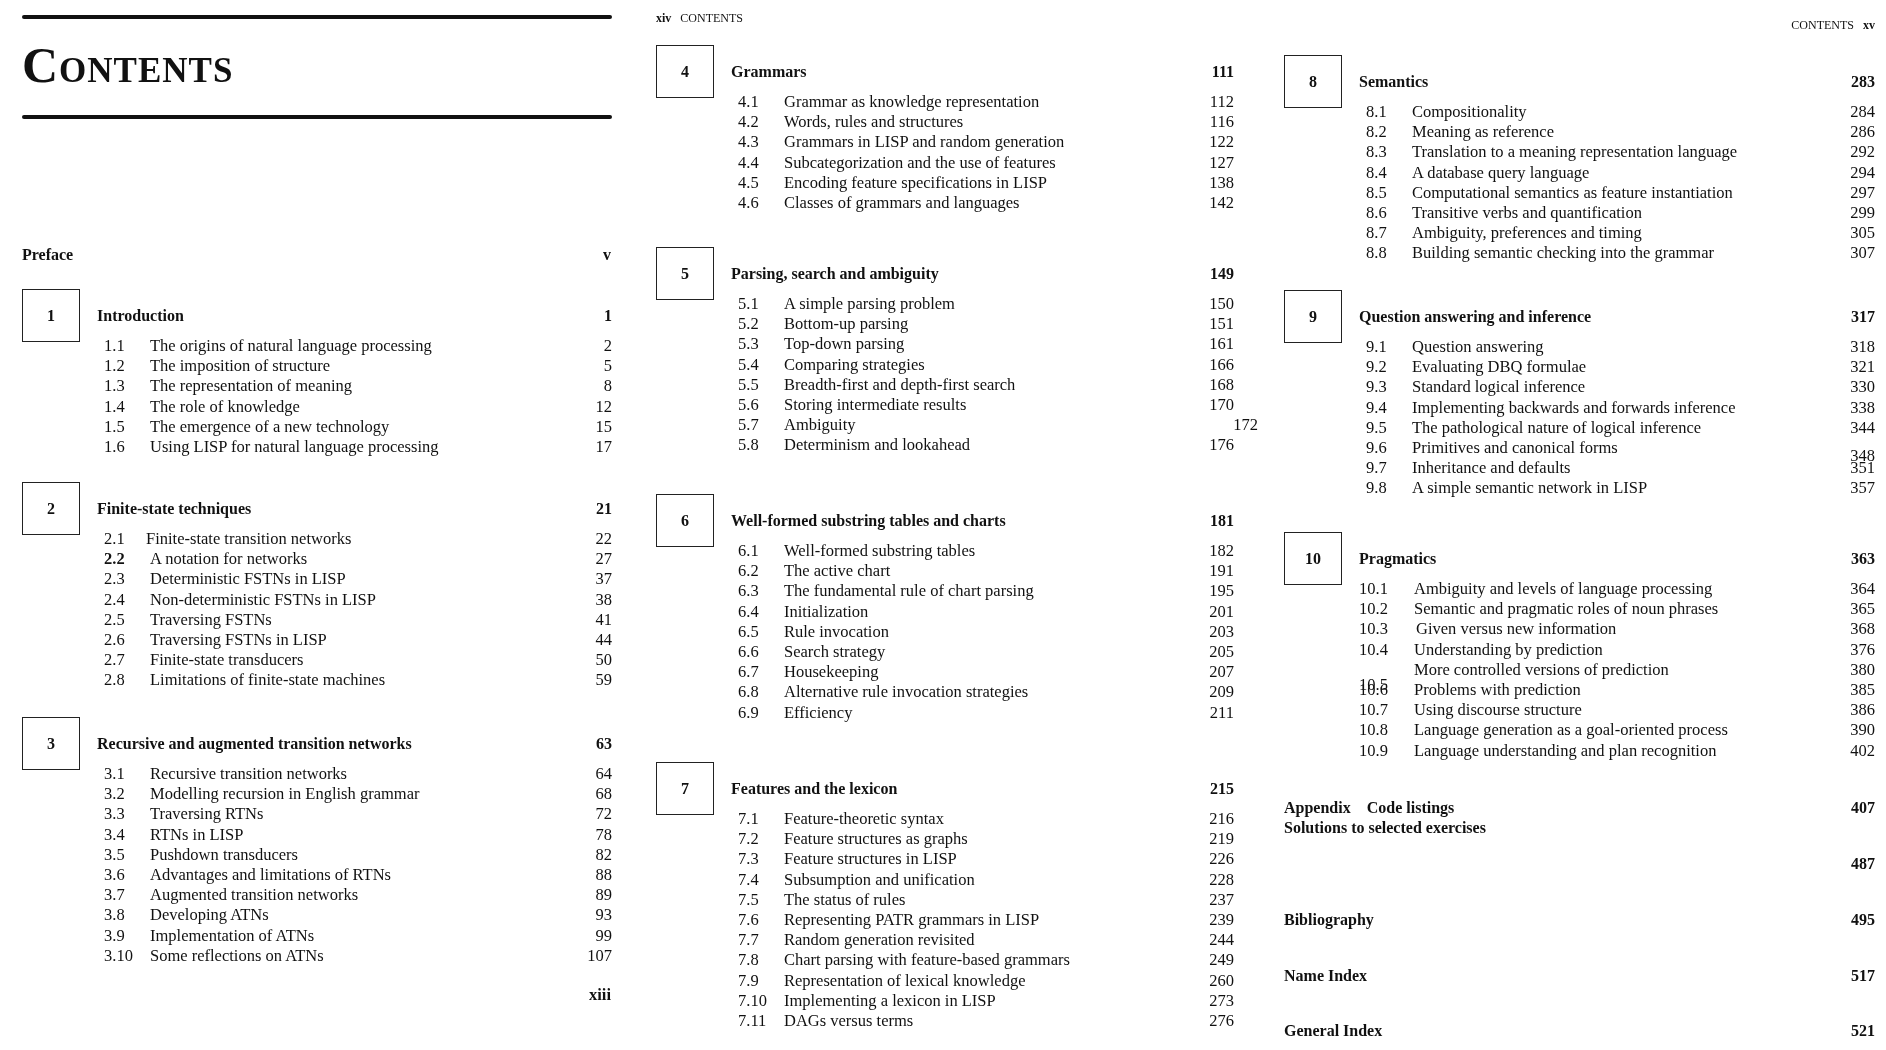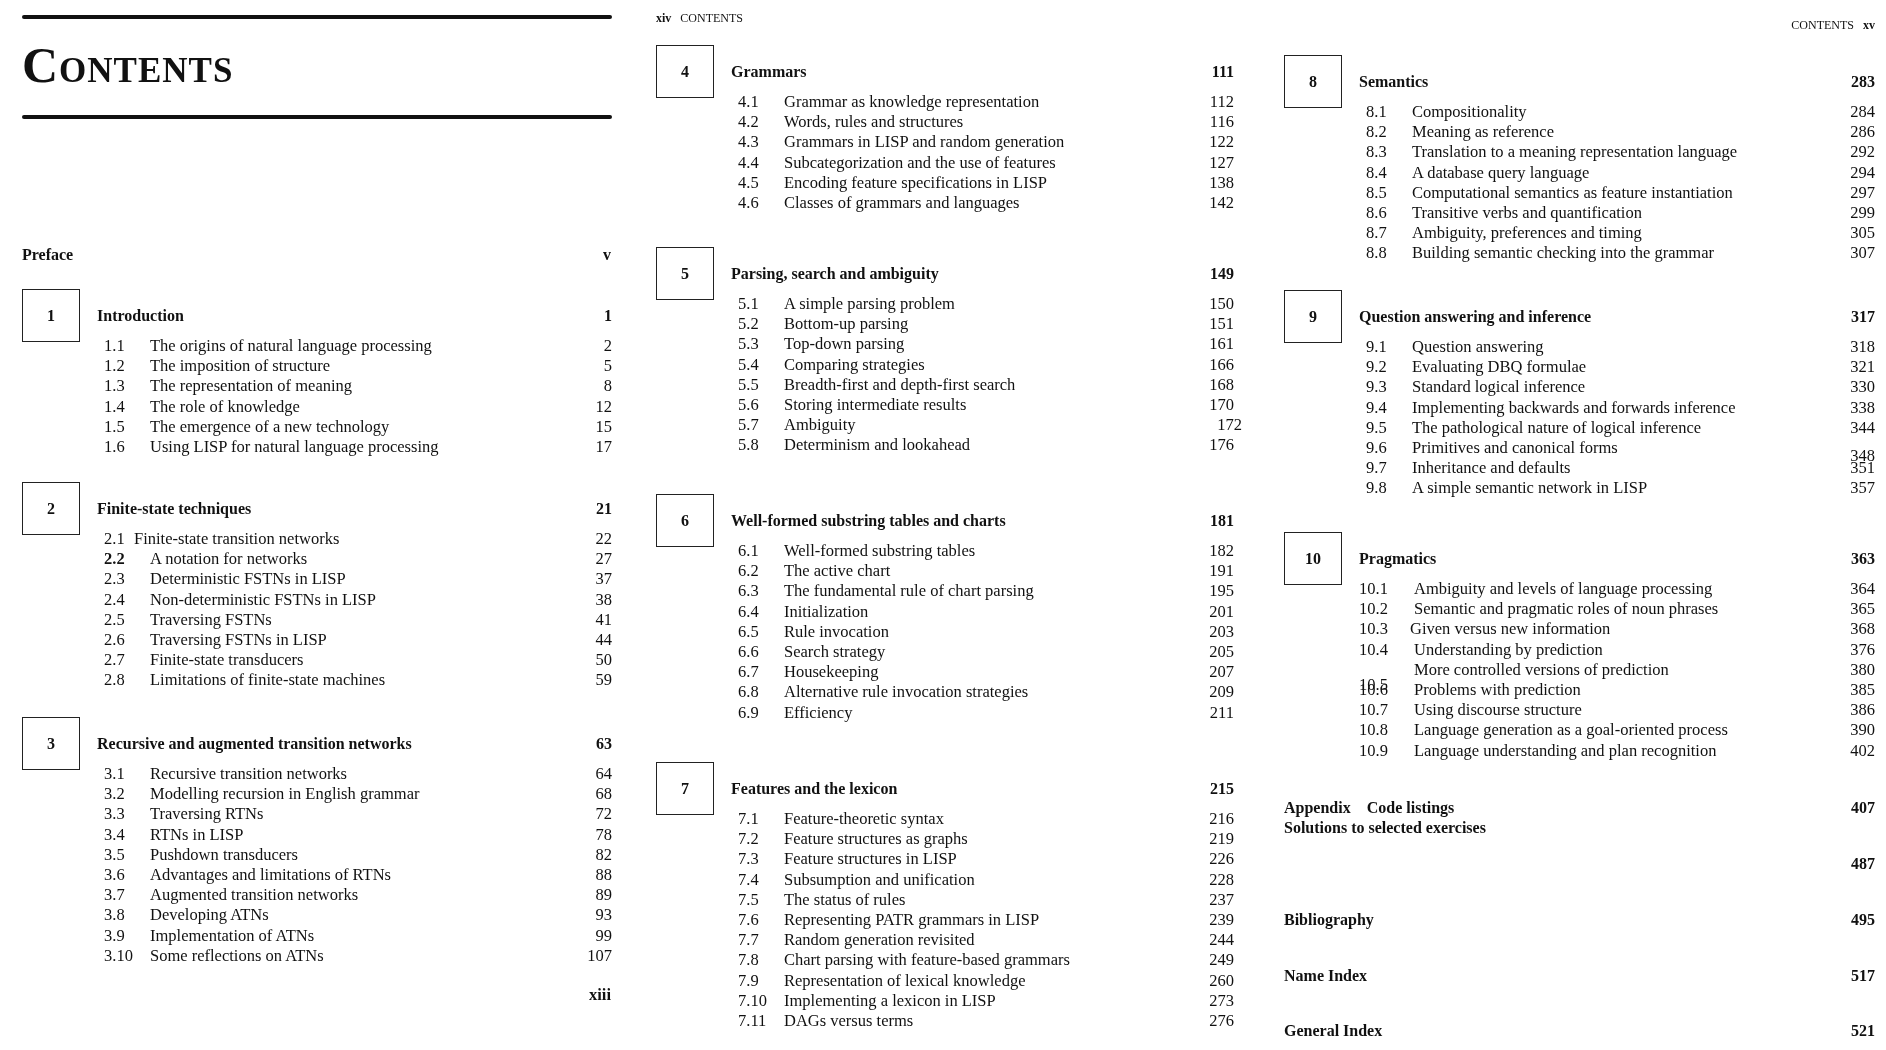--- a/index.html
+++ b/index.html
@@ -83,21 +83,21 @@
       </div>
     </div>
   <div class="chapter" style="left:22px; top:482px; width:590px;">
       <div class="chbox">
         <span>2</span>
       </div>
       <div class="ch-title" style="left:75px;">Finite-state techniques</div>
       <div class="ch-page" style="left:530px;">21</div>
       <div class="sec" style="left:0; top:47.0px; width:590px;">
         <span class="sec-num" style="left:82px;">2.1</span>
-        <span class="sec-title" style="left:112px;text-align:right;">Finite-state transition networks</span>
+        <span class="sec-title" style="left:124px;text-align:right;">Finite-state transition networks</span>
         <span class="sec-page" style="left:530px;">22</span>
       </div>
       <div class="sec" style="left:0; top:67.2px; width:590px;">
         <span class="sec-num" style="left:82px;font-weight:bold;">2.2</span>
         <span class="sec-title" style="left:128px;">A notation for networks</span>
         <span class="sec-page" style="left:530px;">27</span>
       </div>
       <div class="sec" style="left:0; top:87.4px; width:590px;">
         <span class="sec-num" style="left:82px;">2.3</span>
         <span class="sec-title" style="left:128px;">Deterministic FSTNs in LISP</span>
@@ -263,21 +263,21 @@
         <span class="sec-page" style="left:518px;">168</span>
       </div>
       <div class="sec" style="left:0; top:148.0px; width:578px;">
         <span class="sec-num" style="left:82px;">5.6</span>
         <span class="sec-title" style="left:128px;">Storing intermediate results</span>
         <span class="sec-page" style="left:518px;">170</span>
       </div>
       <div class="sec" style="left:0; top:168.2px; width:578px;">
         <span class="sec-num" style="left:82px;">5.7</span>
         <span class="sec-title" style="left:128px;">Ambiguity</span>
-        <span class="sec-page" style="left:526px;">172</span>
+        <span class="sec-page" style="left:542px;">172</span>
       </div>
       <div class="sec" style="left:0; top:188.4px; width:578px;">
         <span class="sec-num" style="left:82px;">5.8</span>
         <span class="sec-title" style="left:128px;">Determinism and lookahead</span>
         <span class="sec-page" style="left:518px;">176</span>
       </div>
     </div>
   <div class="chapter" style="left:656px; top:494px; width:578px;">
       <div class="chbox">
         <span>6</span>
@@ -503,21 +503,21 @@
         <span class="sec-title" style="left:130px;">Ambiguity and levels of language processing</span>
         <span class="sec-page" style="left:531px;">364</span>
       </div>
       <div class="sec" style="left:0; top:67.2px; width:591px;">
         <span class="sec-num" style="left:75px;">10.2</span>
         <span class="sec-title" style="left:130px;">Semantic and pragmatic roles of noun phrases</span>
         <span class="sec-page" style="left:531px;">365</span>
       </div>
       <div class="sec" style="left:0; top:87.4px; width:591px;">
         <span class="sec-num" style="left:75px;">10.3</span>
-        <span class="sec-title" style="left:126px;">Given versus new information</span>
+        <span class="sec-title" style="left:132px;">Given versus new information</span>
         <span class="sec-page" style="left:531px;">368</span>
       </div>
       <div class="sec" style="left:0; top:107.6px; width:591px;">
         <span class="sec-num" style="left:75px;">10.4</span>
         <span class="sec-title" style="left:130px;">Understanding by prediction</span>
         <span class="sec-page" style="left:531px;">376</span>
       </div>
       <div class="sec" style="left:0; top:127.8px; width:591px;">
         <span class="sec-num" style="left:75px;margin-top:15px;">10.5</span>
         <span class="sec-title" style="left:130px;">More controlled versions of prediction</span>

